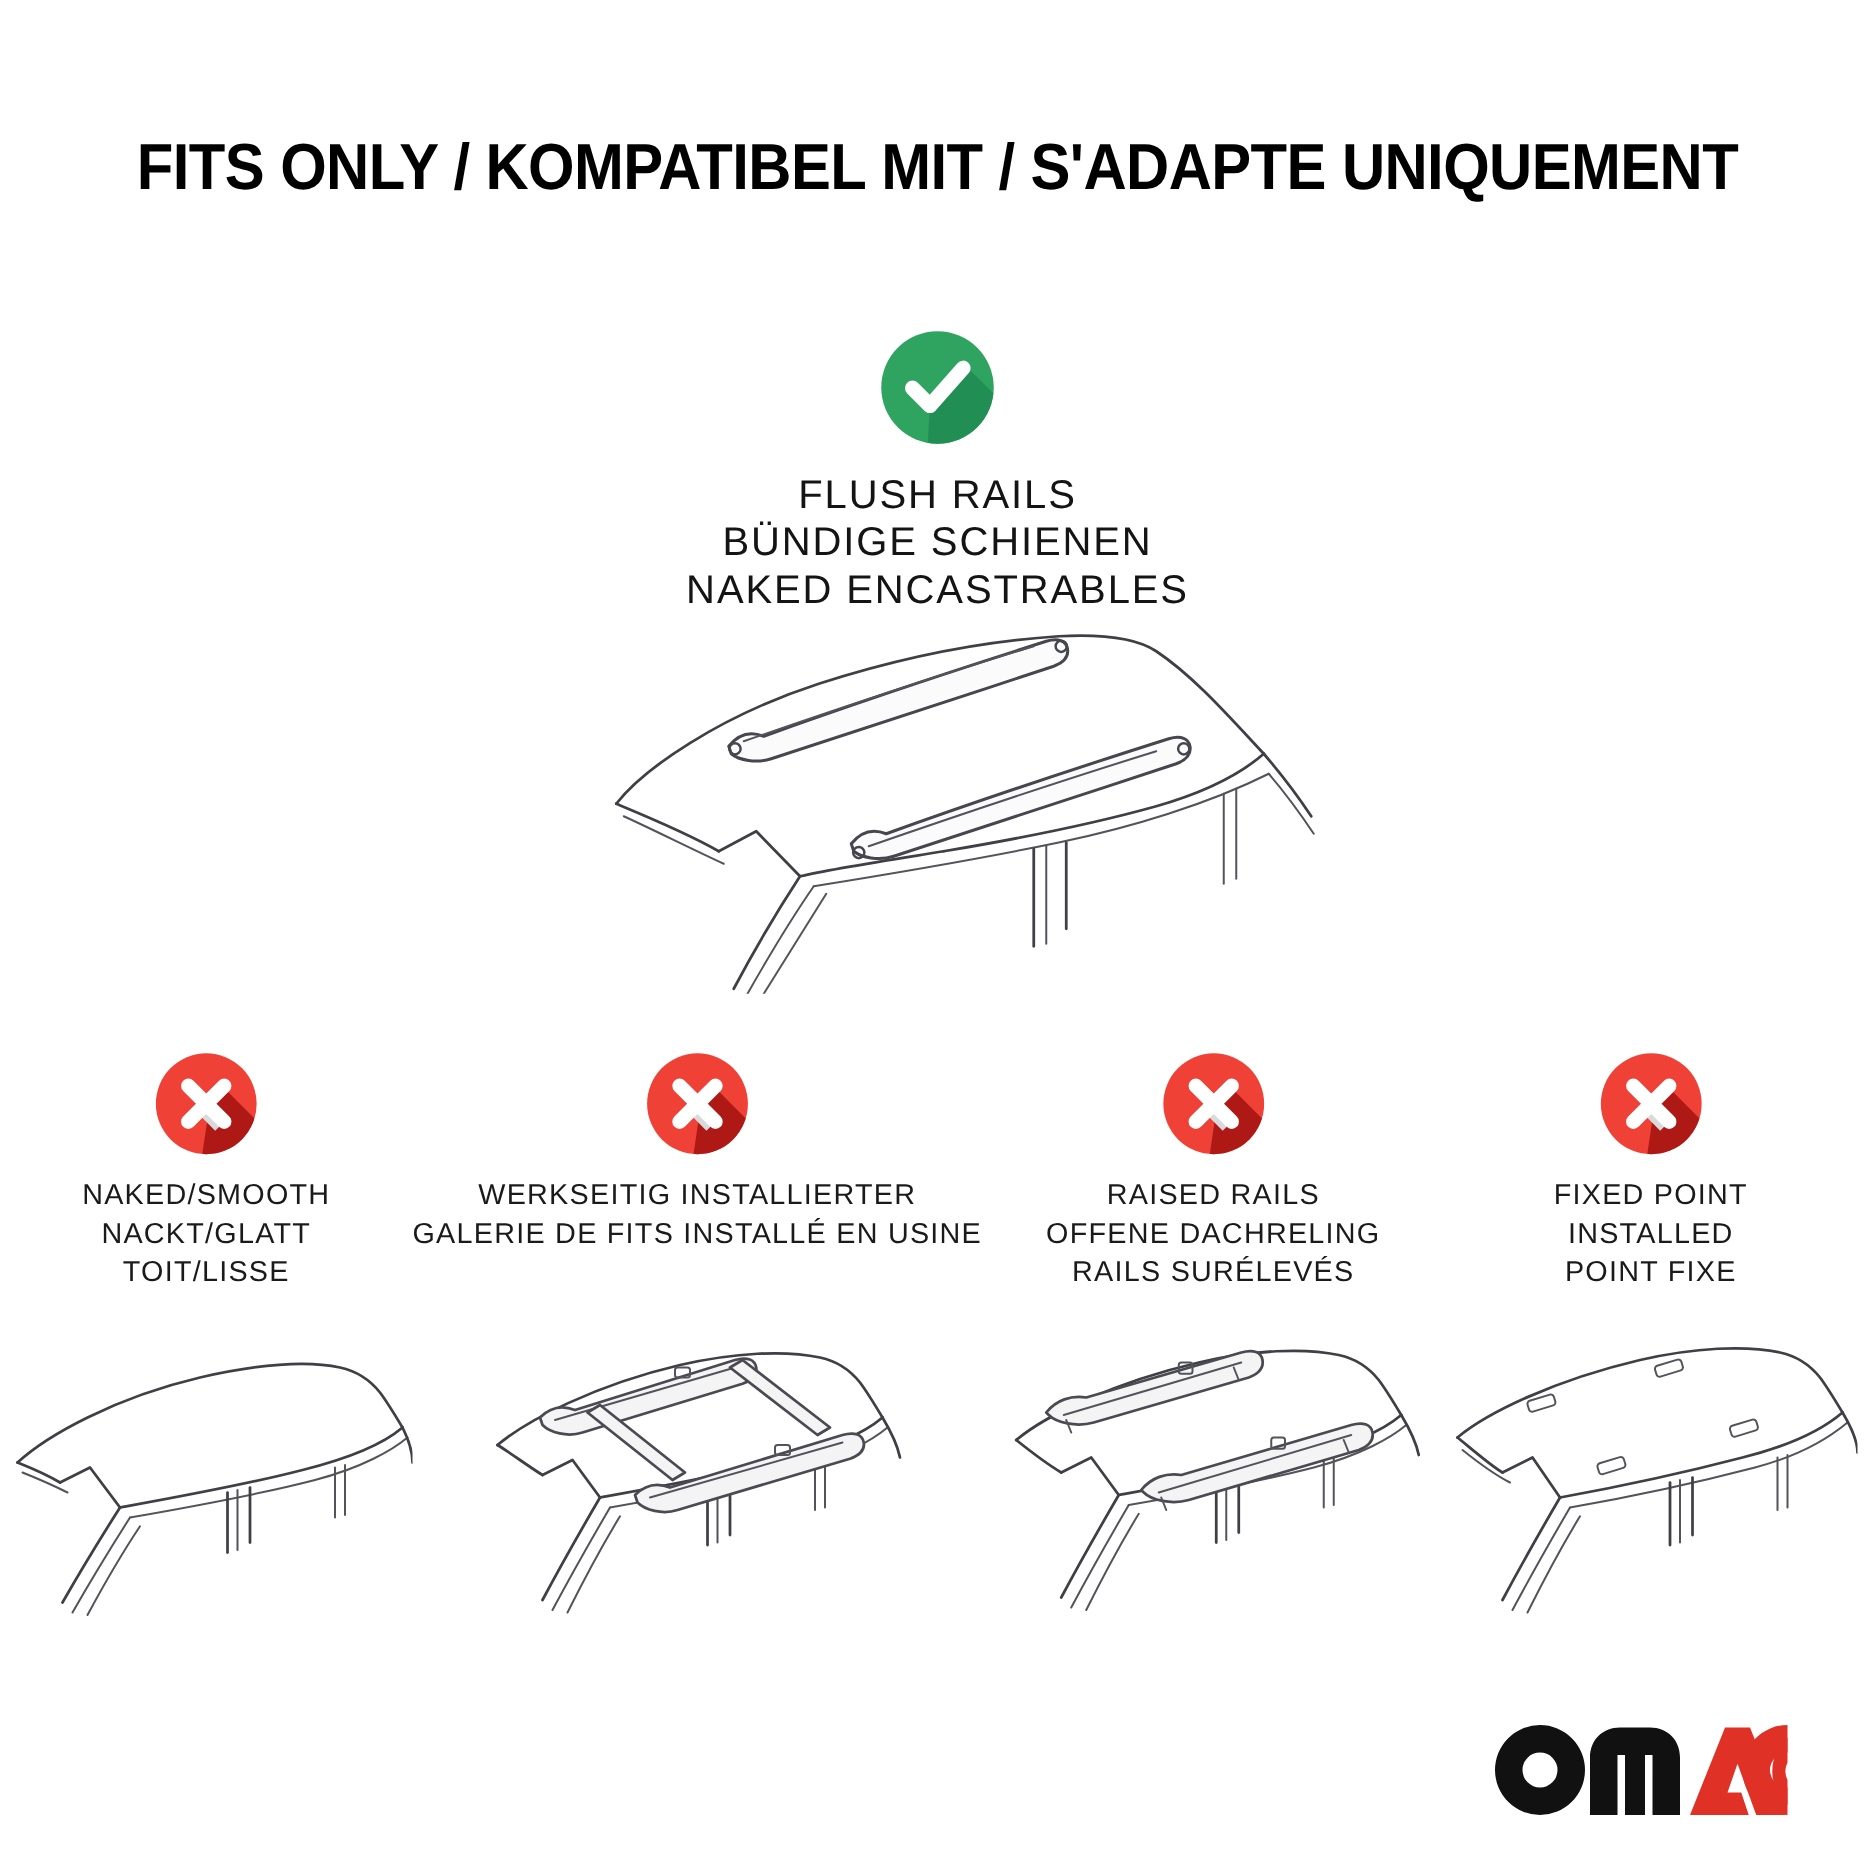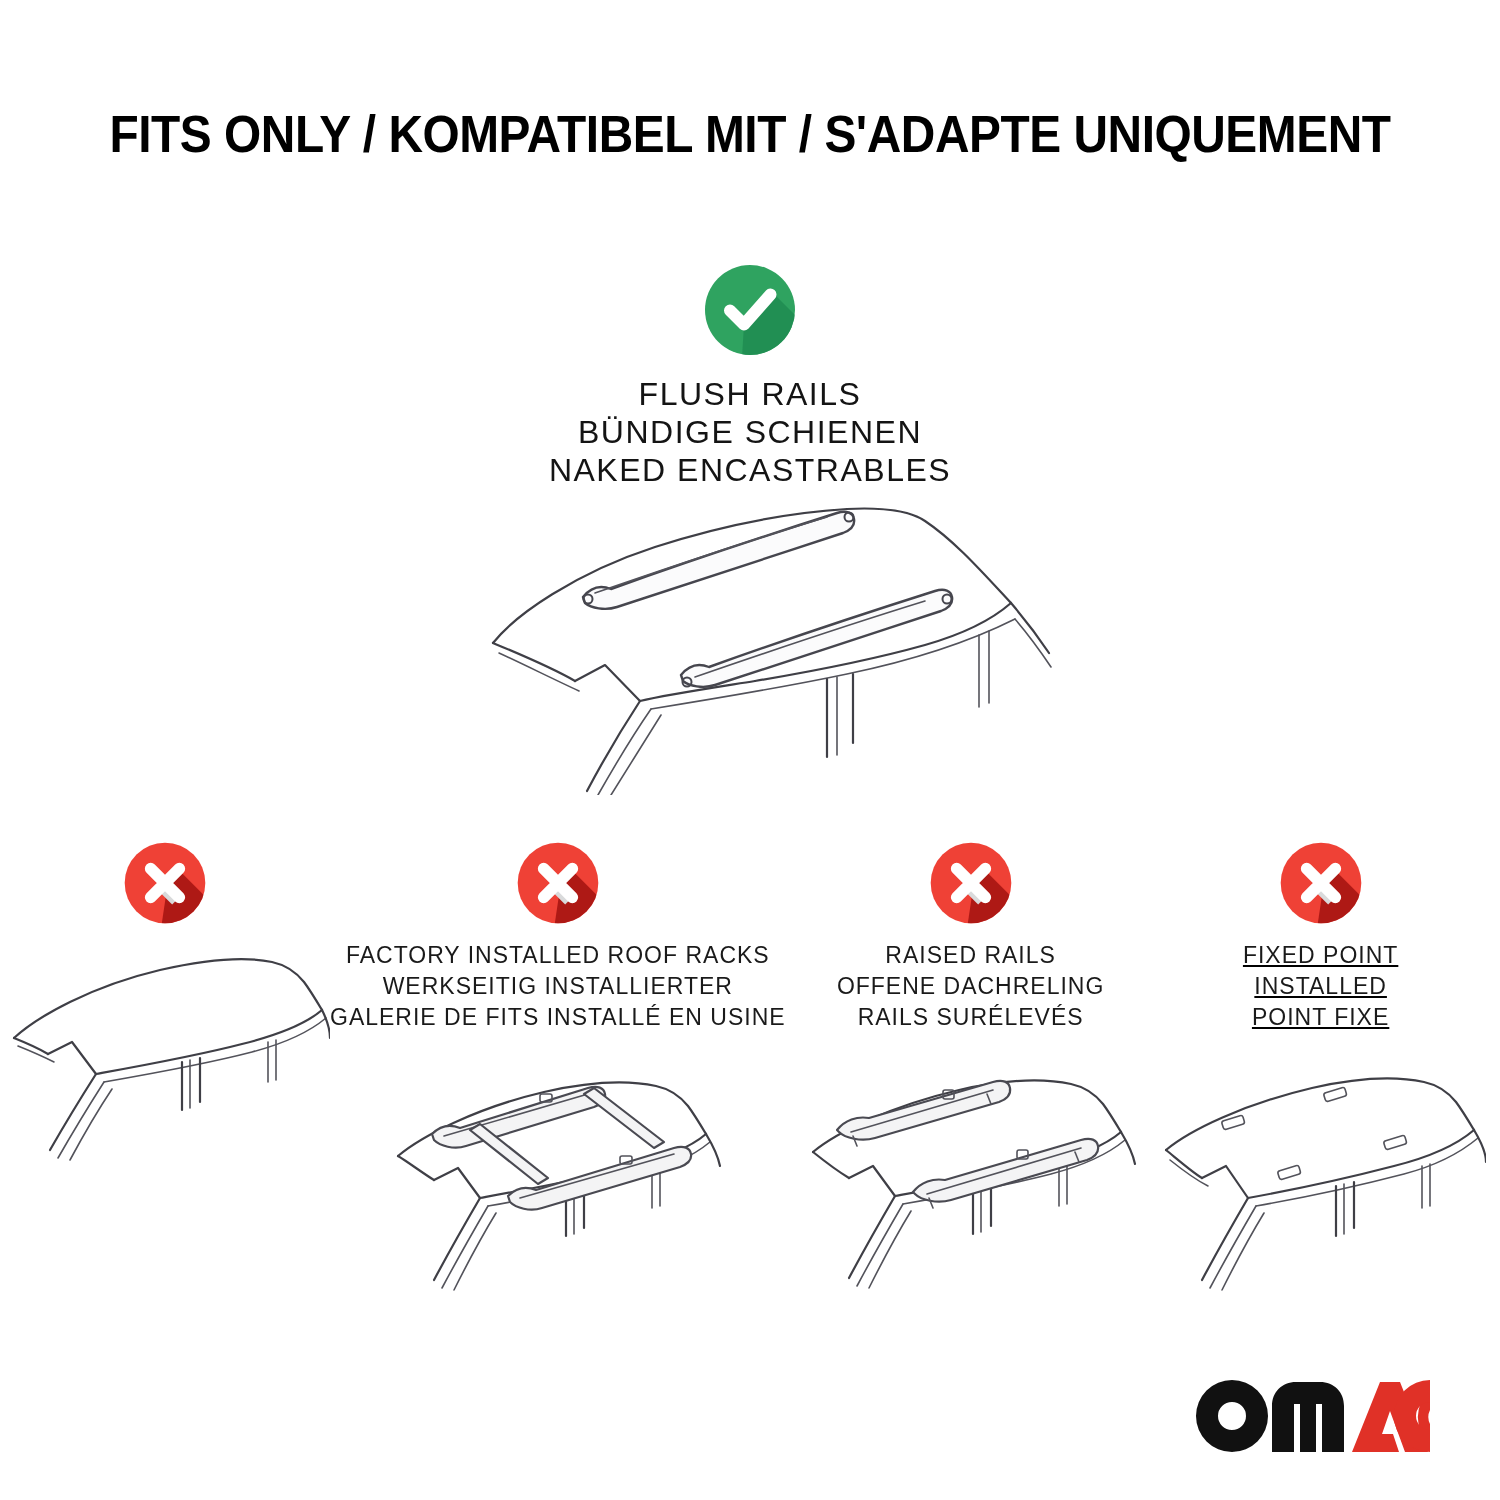--- a/index.html
+++ b/index.html
@@ -59,21 +59,21 @@
   }
   .col{
     flex:1 1 0;
     display:flex;
     flex-direction:column;
     align-items:center;
   }
   .col-1{flex:0 0 300px;}
   .col-2{flex:0 0 440px;}
   .col-3{flex:0 0 370px;}
-  .col-4{flex:0 0 330px;text-decoration:underline;}
+  .col-4{flex:0 0 330px;}
   .xbadge{width:86px;height:86px;}
   .xbadge svg{display:block;width:86px;height:86px;}
   .col-labels{
     margin-top:14px;
     font-size:23px;
     line-height:1.35;
     letter-spacing:1px;
     color:#1a1a1a;
     text-align:center;
     white-space:nowrap;
@@ -192,20 +192,25 @@
           </defs>
         <circle cx="48" cy="48" r="45" fill="#ef4136"></circle>
         <g clip-path="url(#xc1)">
           <path d="M52 42 L62 32 L96 66 L96 96 L44 96 Z" fill="#a81612" opacity="0.92"></path>
         </g>
         <g clip-path="url(#xc1)">
           <path d="M48 48 L64 64 L56 72 L40 56 Z" fill="#d9dadb"></path>
         </g>
         <path d="M32 32 L64 64 M64 32 L32 64" fill="none" stroke="#ffffff" stroke-width="13" stroke-linecap="round"></path>
       </svg>
+    </div>
+    <div class="col-labels lbl-stack">
+      <div>NAKED/SMOOTH</div>
+      <div>NACKT/GLATT</div>
+      <div>TOIT/LISSE</div>
     </div>
     <div class="roof-slot">
       <svg width="330" height="220" viewBox="0 0 330 220" xmlns="http://www.w3.org/2000/svg">
         <path class="ln" d="M14 96 C38 74 92 44 160 28 C204 18 244 14 272 20
                              C286 23 296 30 304 40 C310 48 316 58 322 68"></path>
         <path class="ln" d="M322 68 C308 80 282 92 242 102 C196 114 140 124 96 132"></path>
         <path class="ln" d="M96 132 L72 100 L48 112"></path>
         <path class="ln" d="M48 112 C38 106 24 100 14 96"></path>
         <path class="ln-thin" d="M104 140 C150 132 206 122 252 110 C290 100 314 86 326 76"></path>
         <path class="ln-thin" d="M54 120 C42 114 28 108 18 104"></path>
@@ -234,21 +239,20 @@
         <g clip-path="url(#xc2)">
           <path d="M52 42 L62 32 L96 66 L96 96 L44 96 Z" fill="#a81612" opacity="0.92"></path>
         </g>
         <g clip-path="url(#xc2)">
           <path d="M48 48 L64 64 L56 72 L40 56 Z" fill="#d9dadb"></path>
         </g>
         <path d="M32 32 L64 64 M64 32 L32 64" fill="none" stroke="#ffffff" stroke-width="13" stroke-linecap="round"></path>
       </svg>
     </div>
     <div class="col-labels lbl-stack">
-      <div>FACTORY INSTALLED ROOF RACKS</div>
       <div>WERKSEITIG INSTALLIERTER</div>
       <div>GALERIE DE FITS INSTALLÉ EN USINE</div>
     </div>
     <div class="roof-slot">
       <svg width="340" height="220" viewBox="0 0 340 220" xmlns="http://www.w3.org/2000/svg">
 
         <path class="ln" d="M10 82 C34 62 88 34 156 18 C200 8 240 6 268 12
                              C282 15 292 22 300 32 C306 40 312 50 318 60"></path>
         <path class="ln" d="M318 60 C304 72 278 84 238 94 C192 106 136 116 92 124"></path>
         <path class="ln" d="M92 124 L70 94 L46 106"></path>

